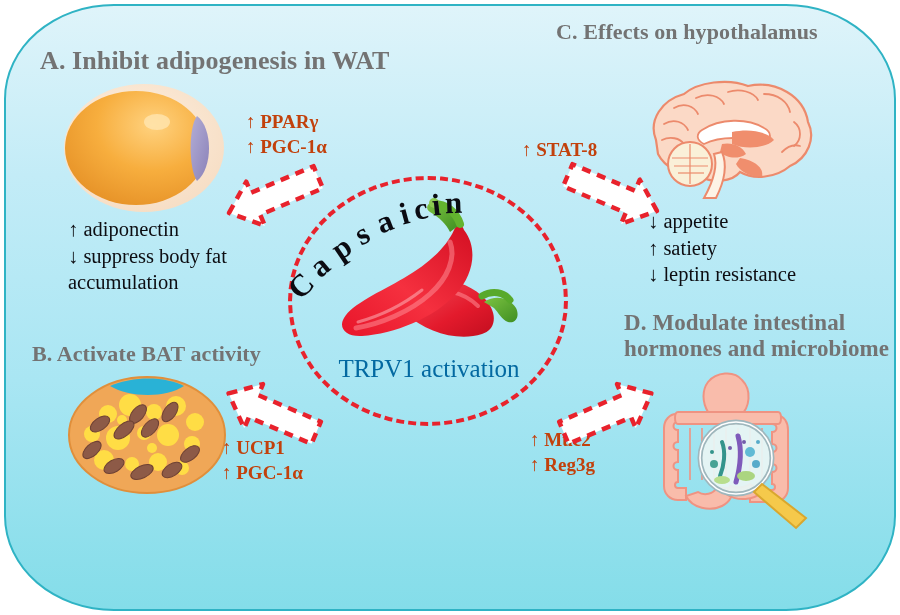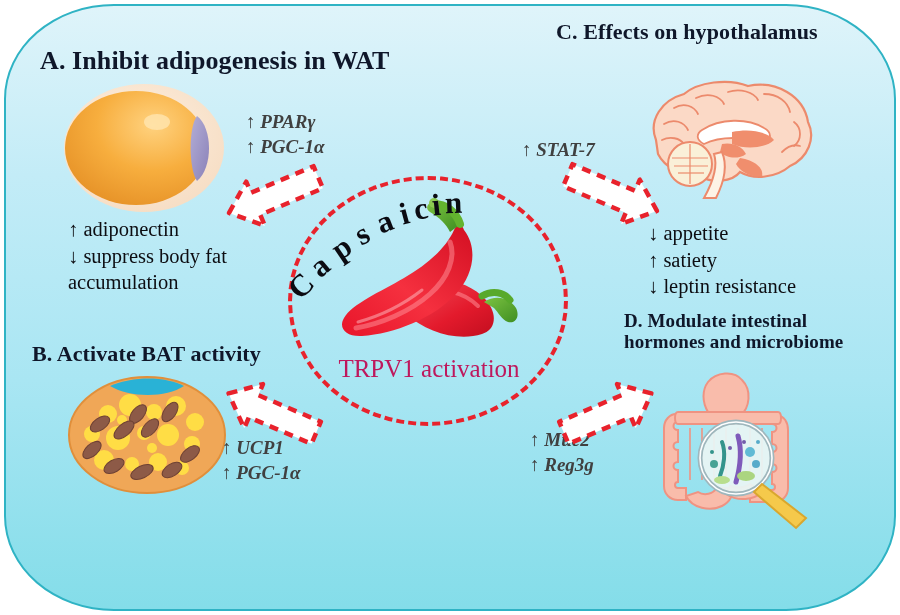--- a/index.html
+++ b/index.html
@@ -9,40 +9,40 @@
 
   #panel-bg{
     position:absolute;left:4px;top:4px;width:892px;height:607px;
     border-radius:110px/95px;
     background:linear-gradient(180deg,#dff4fa 0%,#c3ecf7 28%,#a9e6f3 62%,#84dde9 100%);
     border:2px solid #2fb3c4;
     box-sizing:border-box;
   }
 
   .sec-title{
-    position:absolute;color:#0f172a;font-weight:bold;
+    position:absolute;color:#737373;font-weight:bold;
     font-family:"Liberation Serif",serif;
     line-height:1.12;letter-spacing:.1px;white-space:pre-line;
   }
   #title-a{left:40px;top:46px;font-size:26px;}
   #title-b{left:32px;top:342px;font-size:22px;}
   #title-c{left:556px;top:20px;font-size:22px;}
-  #title-d{left:624px;top:310px;font-size:19px;}
+  #title-d{left:624px;top:310px;font-size:23px;}
 
   .body-text{
     position:absolute;color:#0d0d12;font-size:20.5px;
     font-family:"Liberation Serif",serif;line-height:1.30;white-space:pre-line;
   }
   #eff-a{left:68px;top:216px;}
   #eff-b{left:60px;top:501px;}
-  #eff-c{left:648px;top:220px;}
+  #eff-c{left:648px;top:208px;}
   #eff-d{left:600px;top:516px;}
 
   .gene-text{
-    position:absolute;color:#404040;font-size:19px;font-weight:bold;font-style:italic;
+    position:absolute;color:#c2410c;font-size:19px;font-weight:bold;
     font-family:"Liberation Serif",serif;line-height:1.30;white-space:pre-line;
   }
   #gene-a{left:246px;top:110px;}
   #gene-b{left:222px;top:436px;}
   #gene-c{left:522px;top:138px;}
   #gene-d{left:530px;top:428px;}
 
   #center-circle{
     position:absolute;left:288px;top:176px;width:280px;height:250px;
     border:4px dashed #e8222c;border-radius:50%;
@@ -51,21 +51,21 @@
   #capsaicin-label{
     position:absolute;left:286px;top:196px;width:190px;height:110px;
     font-size:31px;font-weight:bold;color:#0b0b12;
     font-family:"Liberation Serif",serif;
   }
   #capsaicin-label span{
     position:absolute;display:block;transform-origin:center center;
   }
   #trpv1-label{
     position:absolute;left:304px;top:355px;width:250px;text-align:center;
-    font-size:25px;color:#be185d;font-family:"Liberation Serif",serif;
+    font-size:25px;color:#0369a1;font-family:"Liberation Serif",serif;
   }
 
   .arrow{position:absolute;}
   svg{display:block;overflow:visible;}
 
   .illus{position:absolute;}
 </style>
 </head>
 <body>
 
@@ -175,21 +175,21 @@
         <path d="M36 84 L72 84"></path>
           <path d="M38 92 L72 92"></path>
           <path d="M42 99 L68 99"></path>
         <path d="M54 70 L54 110"></path>
       </g>
       <path d="M86 78 C92 92 88 108 80 124 L68 124 C78 106 82 92 78 80 Z" fill="#fdf3e6" stroke="#ec8a6c" stroke-width="2"></path>
       <path d="M104 84 C118 86 128 94 126 102 C116 104 104 98 100 90 Z" fill="#f08e6d"></path>
     </svg>
   </div>
 
-  <div class="gene-text" id="gene-c">↑ STAT-7</div>
+  <div class="gene-text" id="gene-c">↑ STAT-8</div>
 
   <div class="body-text" id="eff-c">↓ appetite
 ↑ satiety
 ↓ leptin resistance</div>
 
   <div class="sec-title" id="title-d">D. Modulate intestinal
 hormones and microbiome</div>
 
   <div class="illus" style="left:630px;top:368px;">
     <svg width="190" height="148" viewBox="0 0 190 148">

